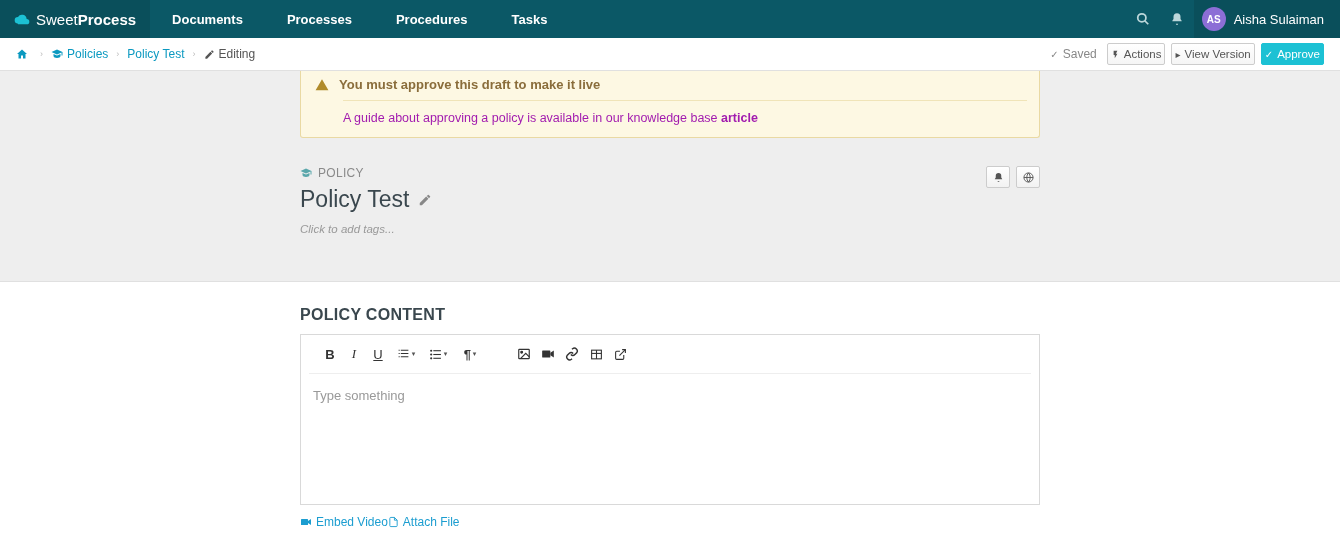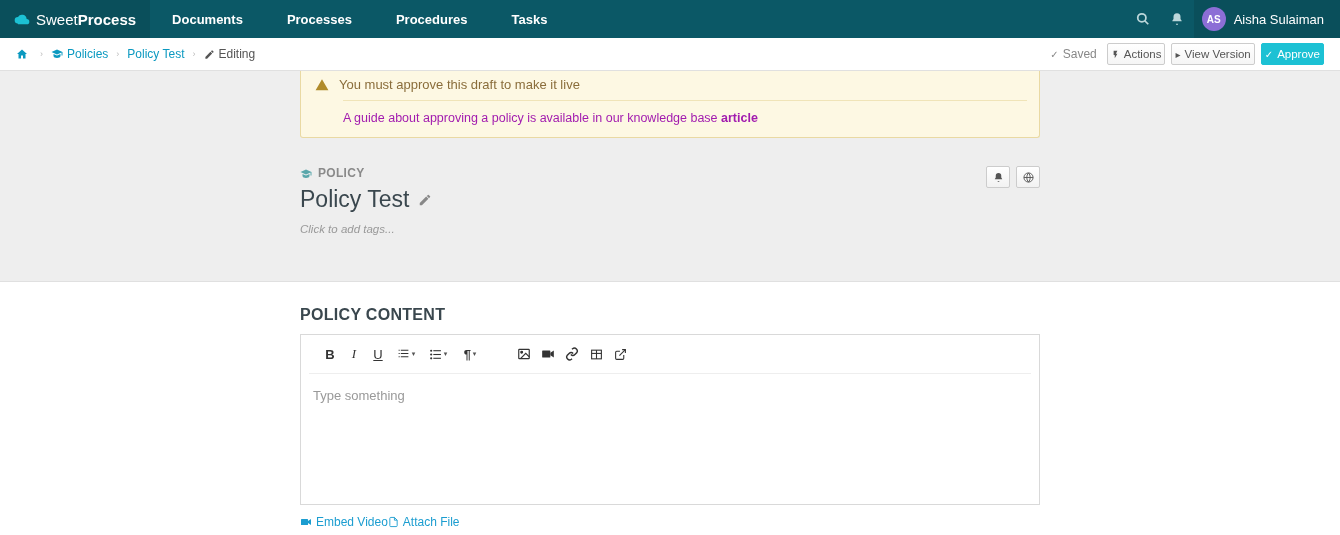--- a/index.html
+++ b/index.html
@@ -31,29 +31,29 @@
   .saved-ind { color: #888; font-size: 12px; display: flex; align-items: center; margin-right: 4px; }
   .saved-ind .chk { margin-right: 4px; font-size: 10px; }
   .btn { border: 1px solid #ccc; background: linear-gradient(#fff,#f5f5f5); color: #555; padding: 4px 3px; font-size: 11.5px; border-radius: 2px; cursor: pointer; display: flex; align-items: center; gap: 4px; }
   .btn.teal { background: #1cc1d4; border-color: #1cc1d4; color: #fff; }
   .btn .ico { font-size: 10px; }
 
   
   .gray-area { background: #eeeeee; border-bottom: 1px solid #e0e0e0; padding: 0 0 46px 0; }
   .content-wrap { width: 740px; margin: 0 auto; }
   .alert-box { background: #fdf8e3; border: 1px solid #e9d9a3; border-top: none; border-radius: 0 0 3px 3px; padding: 0; overflow: hidden; }
-  .alert-line1 { display: flex; align-items: center; padding: 6px 14px 2px 14px; color: #8a6d3b; font-weight: 400; font-size: 13px; }
+  .alert-line1 { display: flex; align-items: center; padding: 6px 14px 2px 14px; color: #8a6d3b; font-weight: 700; font-size: 13px; }
   .alert-line1 .warn-ico { color: #b08b2b; margin-right: 10px; }
   .alert-hr { border: none; border-top: 1px solid #f0e4b8; margin: 6px 12px 0 42px; }
   .alert-line2 { padding: 10px 14px 12px 42px; font-size: 12.5px; color: #a21caf; }
   .alert-line2 .link-word { font-weight: 700; }
 
   .doc-header { margin-top: 28px; display: flex; align-items: flex-start; }
   .doc-header-left { flex: 1; }
-  .doc-type { color: #8a8a8a; font-size: 12px; font-weight: 700; letter-spacing: 0.3px; display:flex; align-items:flex-end; }
+  .doc-type { color: #8a8a8a; font-size: 12px; font-weight: 400; letter-spacing: 0.3px; display:flex; align-items:center; }
   .doc-type .teal-ico { color: #5aa7ab; margin-right: 6px; }
   .doc-title { color: #3a474e; font-size: 23px; font-weight: 400; margin-top: 6px; display:flex; align-items:center; }
   .doc-title .edit-ico { color: #888; font-size: 14px; margin-left: 8px; cursor:pointer; }
   .tags-prompt { color: #999; font-style: italic; font-size: 11.5px; margin-top: 10px; cursor:pointer; }
   .doc-header-right { display: flex; gap: 6px; }
   .sq-btn { width: 24px; height: 22px; border: 1px solid #ccc; background: linear-gradient(#fff,#f2f2f2); border-radius: 2px; display: flex; align-items: center; justify-content: center; cursor: pointer; color: #555; font-size: 11px; }
 
   
   .white-area { padding-top: 24px; padding-bottom: 30px; }
   .section-label { color: #3a474e; font-weight: 700; font-size: 16px; letter-spacing: 0.3px; margin-bottom: 10px; }

